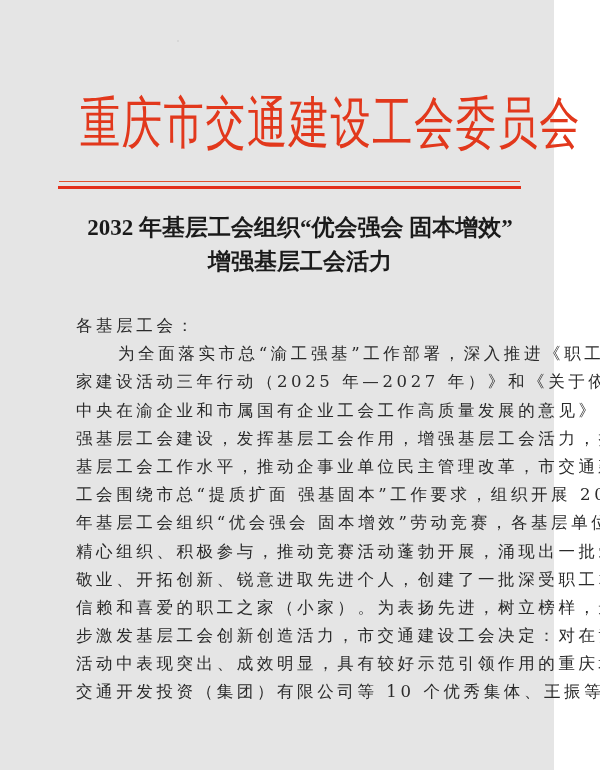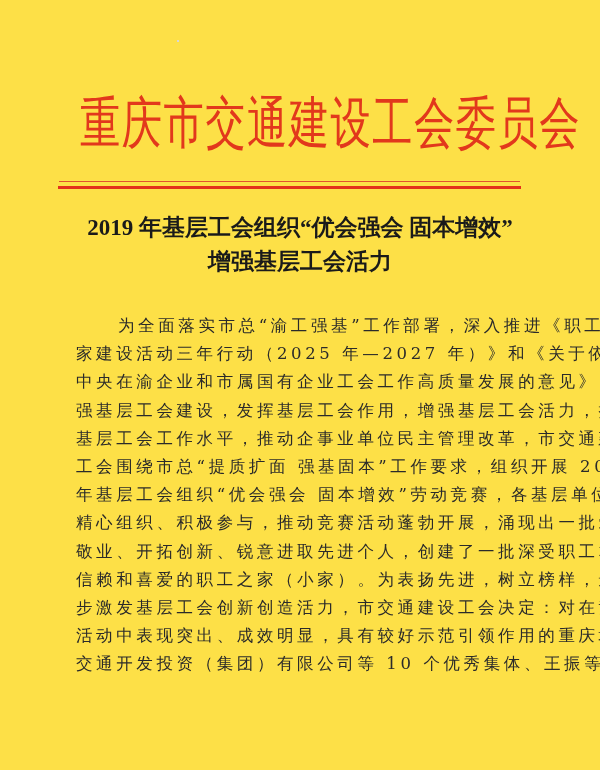--- a/index.html
+++ b/index.html
@@ -1,17 +1,17 @@
 <!DOCTYPE html>
 <html><head>
 <meta charset="utf-8">
 <style>
   html, body { margin: 0; padding: 0; background: #ffffff; }
   body { width: 600px; height: 770px; position: relative; overflow: hidden; }
-  .page { position: absolute; left: 0; top: 0; width: 600px; height: 770px; background: #fde047; }
+  .page { position: absolute; left: 0; top: 0; width: 554px; height: 770px; background: #e5e5e5; }
   .speck { position: absolute; left: 177px; top: 40px; width: 2px; height: 2px; background: #d8d8d8; }
   .org-title {
     position: absolute; left: 80px; top: 84px; width: 425px; height: 78px;
     color: #e2381c;
     font-family: "DejaVu Serif", "Liberation Serif", serif;
     font-size: 56px; line-height: 78px;
     white-space: nowrap;
     transform-origin: left top;
     transform: scaleX(0.72);
     letter-spacing: 2px;
@@ -37,24 +37,25 @@
 </head>
 <body>
 
 <div class="page">
   <div class="speck"></div>
 
   <div class="org-title">重庆市交通建设工会委员会</div>
   <div class="rule-thin"></div>
   <div class="rule-thick"></div>
 
-  <div class="doc-title l1">2019 年基层工会组织“优会强会 固本增效”</div>
+  <div class="doc-title l1">2032 年基层工会组织“优会强会 固本增效”</div>
   <div class="doc-title l2">增强基层工会活力</div>
 
   <div class="body">
+    <div class="line">各基层工会：</div>
     <div class="line indent">为全面落实市总“渝工强基”工作部署，深入推进《职工之</div>
     <div class="line">家建设活动三年行动（2025 年—2027 年）》和《关于依法推进</div>
     <div class="line">中央在渝企业和市属国有企业工会工作高质量发展的意见》，加</div>
     <div class="line">强基层工会建设，发挥基层工会作用，增强基层工会活力，提升</div>
     <div class="line">基层工会工作水平，推动企事业单位民主管理改革，市交通建设</div>
     <div class="line">工会围绕市总“提质扩面 强基固本”工作要求，组织开展 2025</div>
     <div class="line">年基层工会组织“优会强会 固本增效”劳动竞赛，各基层单位</div>
     <div class="line">精心组织、积极参与，推动竞赛活动蓬勃开展，涌现出一批爱岗</div>
     <div class="line">敬业、开拓创新、锐意进取先进个人，创建了一批深受职工群众</div>
     <div class="line">信赖和喜爱的职工之家（小家）。为表扬先进，树立榜样，进一</div>

